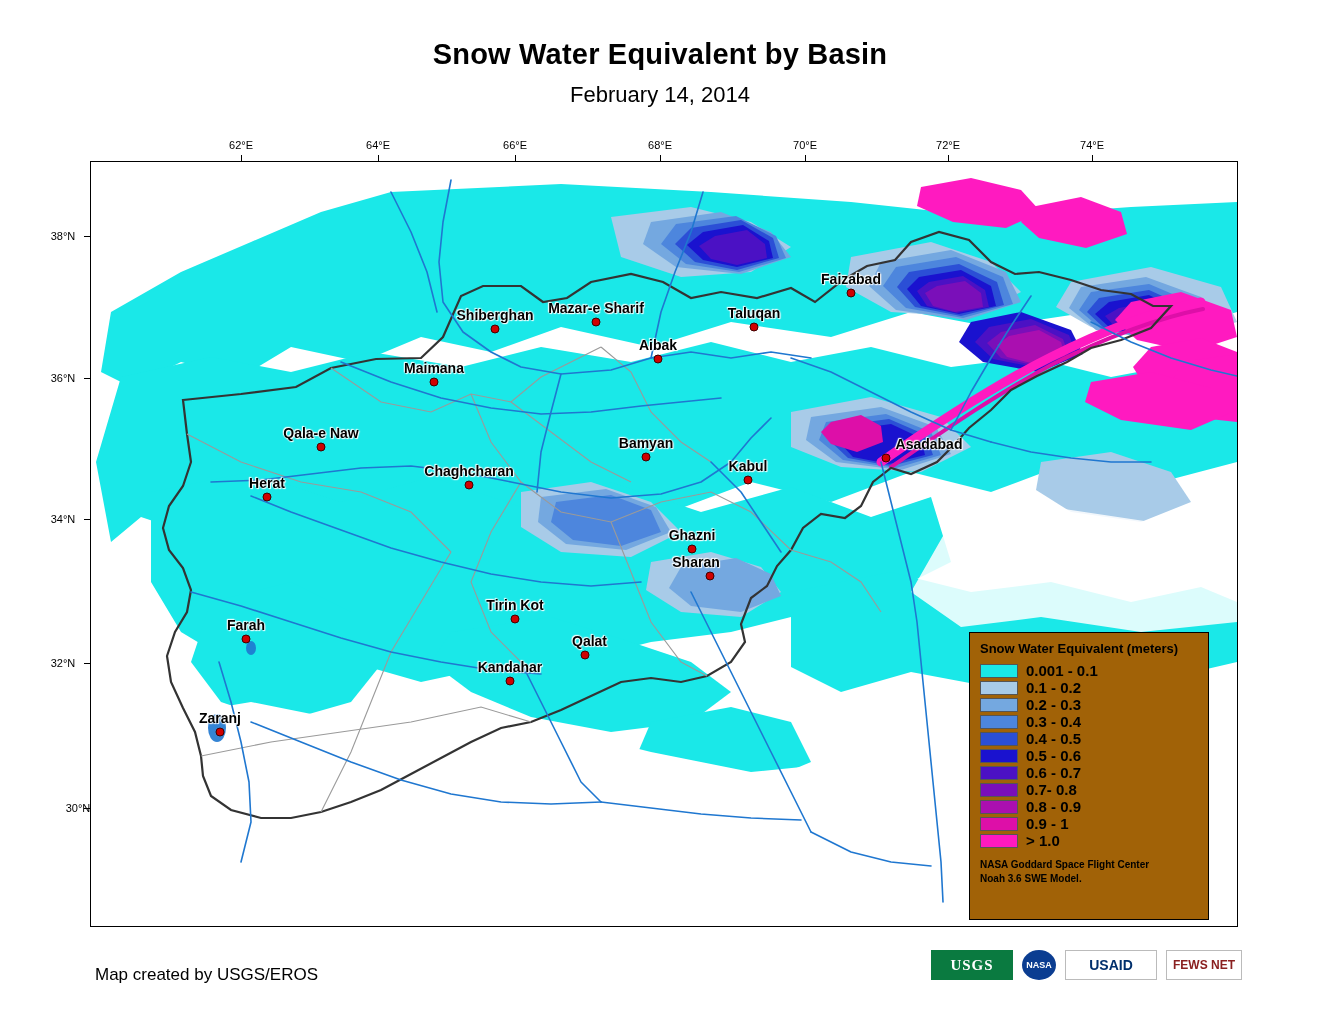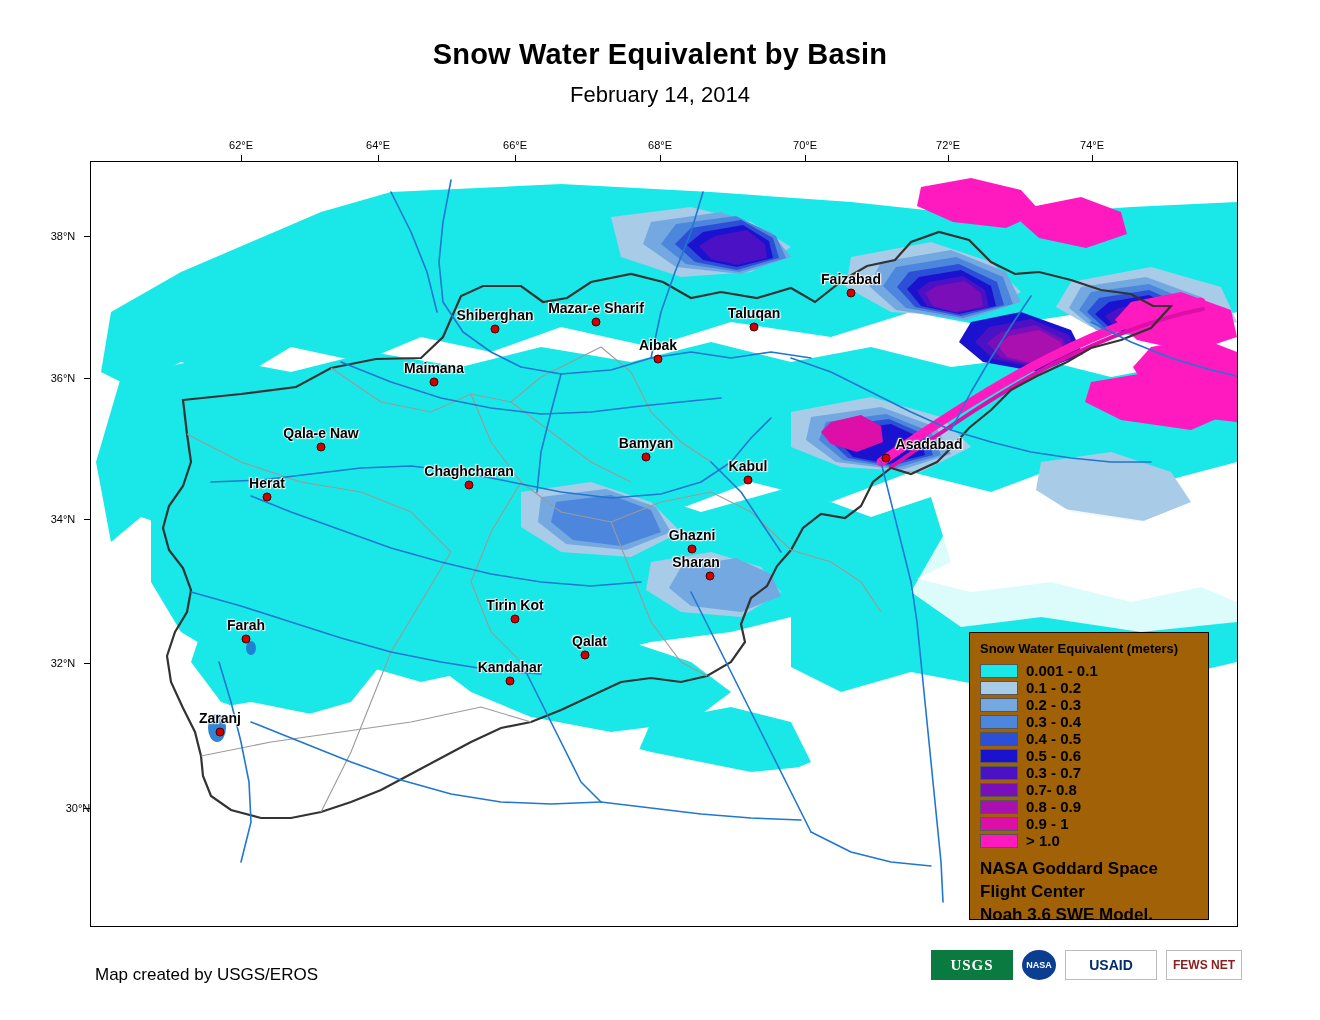--- a/index.html
+++ b/index.html
@@ -109,21 +109,21 @@
     border: 1px solid #555;
     box-sizing: border-box;
     margin-right: 8px;
     flex: none;
   }
   .legend-label {
     font-size: 15px;
   }
   #legend-source {
     margin-top: 9px;
-    font-size: 17px;
+    font-size: 10px;
     line-height: 1.35;
   }
   #credit {
     position: absolute;
     left: 95px;
     top: 965px;
     font-size: 17px;
   }
   #logos {
     position: absolute;
@@ -367,21 +367,21 @@
         <div class="legend-row">
           <span class="legend-swatch" style="background: rgb(43, 79, 214);"></span>
           <span class="legend-label">0.4 - 0.5</span>
         </div>
         <div class="legend-row">
           <span class="legend-swatch" style="background: rgb(26, 18, 207);"></span>
           <span class="legend-label">0.5 - 0.6</span>
         </div>
         <div class="legend-row">
           <span class="legend-swatch" style="background: rgb(75, 17, 196);"></span>
-          <span class="legend-label">0.3 - 0.7</span>
+          <span class="legend-label">0.6 - 0.7</span>
         </div>
         <div class="legend-row">
           <span class="legend-swatch" style="background: rgb(122, 15, 185);"></span>
           <span class="legend-label">0.7- 0.8</span>
         </div>
         <div class="legend-row">
           <span class="legend-swatch" style="background: rgb(170, 15, 176);"></span>
           <span class="legend-label">0.8 - 0.9</span>
         </div>
         <div class="legend-row">

